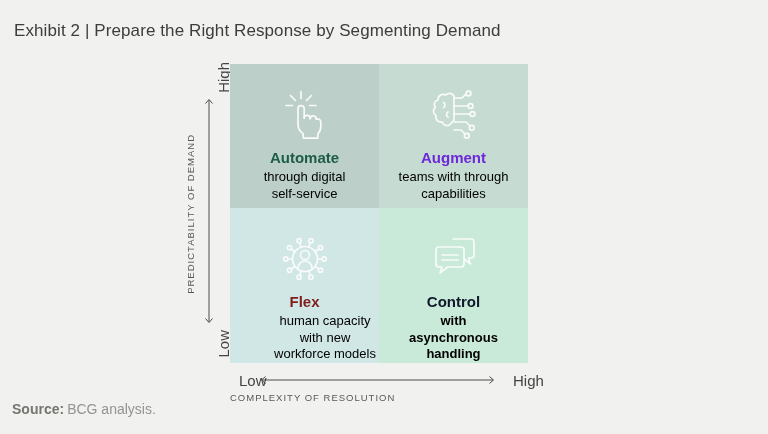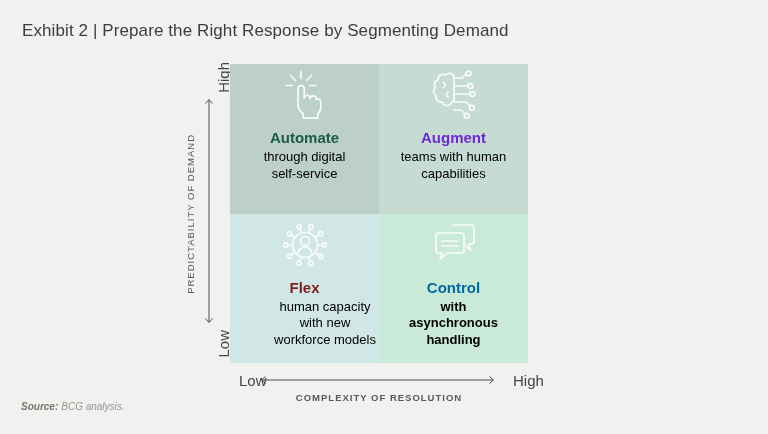--- a/index.html
+++ b/index.html
@@ -1,24 +1,24 @@
 <!DOCTYPE html>
 <html><head>
 <meta charset="utf-8">
 <style>
   * { margin:0; padding:0; box-sizing:border-box; }
   html,body { width:768px; height:434px; }
   body { font-family:"Liberation Sans", sans-serif; }
   .canvas { position:relative; width:768px; height:434px; overflow:hidden; background:#f1f1ef; }
 
-  .title { position:absolute; left:22px; top:21px; font-size:17px; color:#3b3e3d; letter-spacing:.1px; }
+  .title { position:absolute; left:14px; top:21px; font-size:17px; color:#3b3e3d; letter-spacing:.1px; }
 
   .matrix { position:absolute; left:230px; top:64px; width:298px; height:299px;
             display:grid; grid-template-columns:1fr 1fr; grid-template-rows:1fr 1fr; }
-  .quad { display:flex; flex-direction:column; align-items:center; padding-top:1px; }
+  .quad { display:flex; flex-direction:column; align-items:center; padding-top:21px; }
   .quad-icon { height:60px; display:flex; align-items:center; justify-content:center; margin-bottom:4px; }
   .quad-icon svg { display:block; }
   .quad-title { font-size:15px; font-weight:bold; line-height:1.2; }
   .quad-desc { font-size:13px; line-height:1.28; color:#000000; text-align:center; margin-top:2px; }
   #q0 .quad-desc { max-width:106px; }
   #q1 .quad-desc { max-width:112px; }
   #q2 .quad-desc { max-width:124px;margin-left:41px; }
   #q3 .quad-desc { max-width:118px;font-weight:bold; }
 
   .vtext { writing-mode:vertical-rl; transform:rotate(180deg); }
@@ -26,23 +26,23 @@
   .axis-label { font-size:9.5px; letter-spacing:1px; color:#56595b; }
 
   #y-high { position:absolute; left:205px; top:62px; }
   #y-arrow { position:absolute; left:203px; top:94px; }
   #y-low  { position:absolute; left:205px; top:330px; }
   #y-label { position:absolute; left:185px; top:64px; height:299px; display:flex; align-items:center; }
 
   #x-low  { position:absolute; left:229px; top:372px; }
   #x-arrow { position:absolute; left:256px; top:372px; }
   #x-high { position:absolute; left:503px; top:372px; }
-  #x-label { position:absolute; left:230px; top:392px; width:298px; text-align:center;font-weight:bold; }
+  #x-label { position:absolute; left:230px; top:392px; width:298px; text-align:left; }
 
-  #source { position:absolute; left:21px; top:401px; font-size:10px; color:#92958f;font-style:italic; }
+  #source { position:absolute; left:12px; top:401px; font-size:14px; color:#92958f; }
   #source .src-label { font-weight:bold; color:#74776f; margin-right:3px; }
 
   .icon-stroke { stroke:#f8fbf9; fill:none; stroke-width:1.7; stroke-linecap:round; stroke-linejoin:round; }
   .arrow-stroke { stroke:#4c4c4a; fill:none; stroke-width:1; }
 </style>
 </head>
 <body>
 
 <div class="canvas" style="background-color: rgb(241, 241, 239);">
 
@@ -97,21 +97,21 @@
             <path d="M28 27 h16"></path>
             <circle cx="46.5" cy="27" r="2.4"></circle>
             <path d="M28 35 h12 l4 4"></path>
             <circle cx="45.8" cy="40.8" r="2.4"></circle>
             <path d="M28 43 h7 l4 4"></path>
             <circle cx="40.8" cy="48.8" r="2.4"></circle>
           </g>
         </svg>
       </div>
       <div class="quad-title" style="color: #6d28d9;">Augment</div>
-      <div class="quad-desc">teams with human capabilities</div>
+      <div class="quad-desc">teams with through capabilities</div>
     </div>
 
     <div class="quad" id="q2" style="background-color: rgb(208, 231, 229);">
       <div class="quad-icon">
         <svg width="56" height="56" viewBox="0 0 56 56">
           <g class="icon-stroke" stroke-width="1.5">
             <circle cx="28" cy="28" r="12.5"></circle>
             <circle cx="28" cy="24" r="4.5"></circle>
             <path d="M21 37 a7 7 0 0 1 14 0"></path>
             <path d="M40.5 28 H45"></path>
@@ -145,21 +145,21 @@
       <div class="quad-icon">
         <svg width="56" height="56" viewBox="0 0 56 56">
           <g class="icon-stroke">
             <path d="M27 8 h18 a3 3 0 0 1 3 3 v13 a3 3 0 0 1 -3 3 h-2.5 l2 6 -7.5 -6"></path>
             <path d="M13 16 h22 a3 3 0 0 1 3 3 v14 a3 3 0 0 1 -3 3 H21.5 l-7.5 6 2 -6 H13 a3 3 0 0 1 -3 -3 V19 a3 3 0 0 1 3 -3 Z" style="fill: rgb(201, 233, 217);"></path>
             <path d="M16 24 h16"></path>
             <path d="M16 29 h16"></path>
           </g>
         </svg>
       </div>
-      <div class="quad-title" style="color: #0369a1;">Control</div>
+      <div class="quad-title" style="color: #0f172a;">Control</div>
       <div class="quad-desc">with asynchronous handling</div>
     </div>
 
   </div>
 
   <div id="x-low" class="axis-end">Low</div>
   <div id="x-arrow">
     <svg width="243" height="12" viewBox="0 0 243 12">
       <path class="arrow-stroke" d="M6 6 H237"></path>
       <path class="arrow-stroke" d="M9.5 2.5 L5.5 6 L9.5 9.5"></path>

